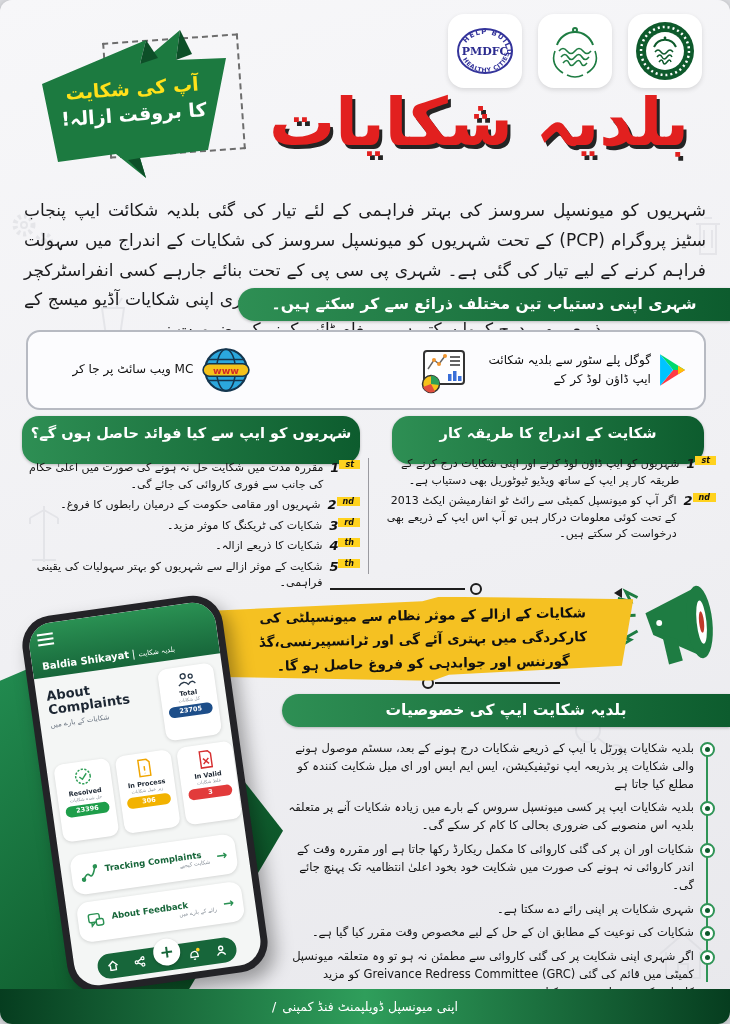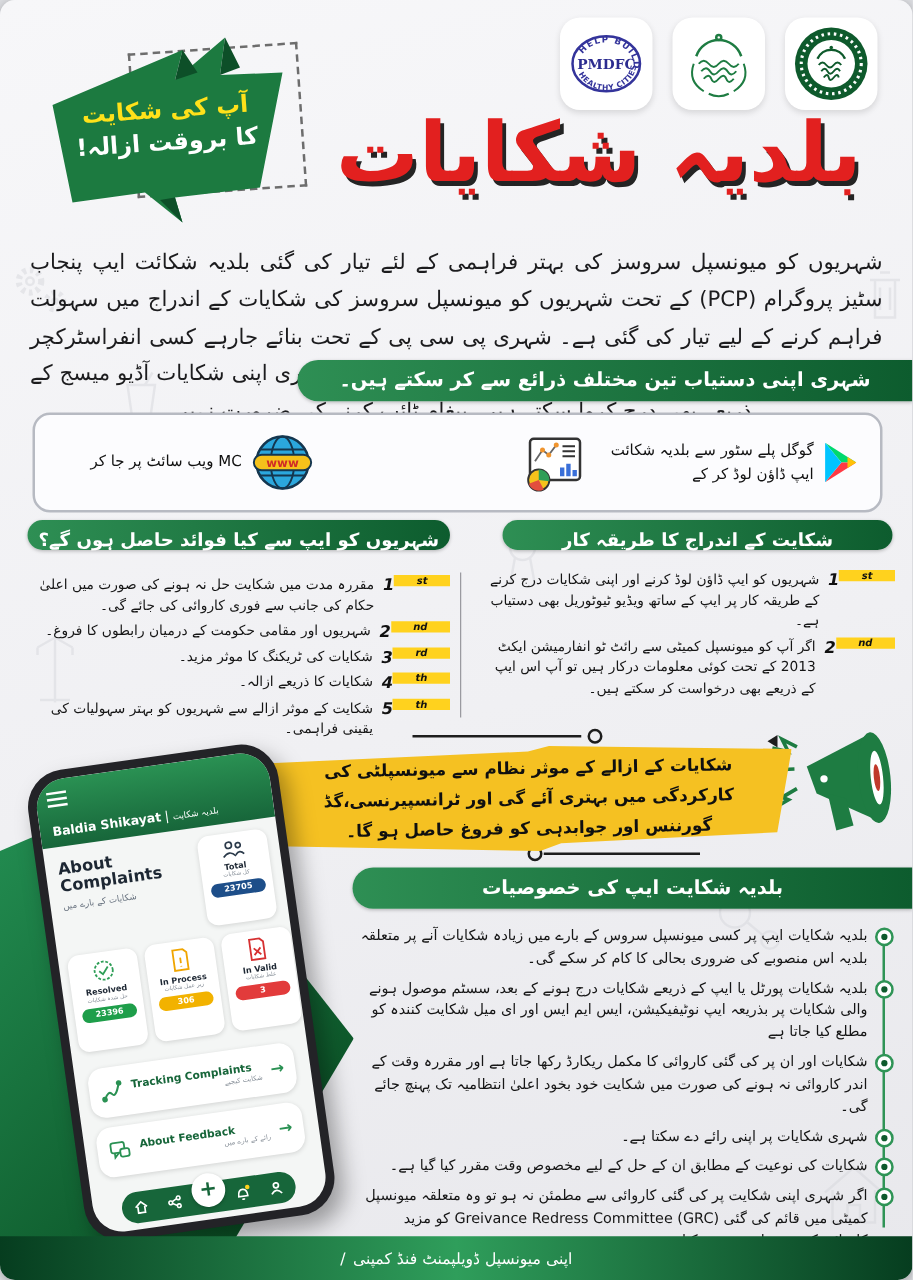--- a/index.html
+++ b/index.html
@@ -43,35 +43,35 @@
   .features-banner{top:694px;left:282px;}
 
   
   .channels-box{position:absolute;top:330px;left:26px;right:24px;height:76px;
     background:#fcfcfe;border:2px solid #b7bac2;border-radius:14px;
     display:flex;direction:rtl;align-items:center;padding:0 12px;z-index:2;}
   .channel{flex:1;display:flex;direction:rtl;align-items:center;gap:8px;padding:0 6px;}
   .channel-text{direction:rtl;font-size:12px;line-height:1.6;color:#111;text-align:right;}
 
   
-  .col-header{position:absolute;height:24px;line-height:34px;color:#fff;direction:rtl;
+  .col-header{position:absolute;height:48px;line-height:34px;color:#fff;direction:rtl;
     text-align:center;font-size:14.5px;font-weight:bold;border-radius:17px;
     background:linear-gradient(90deg,#2e8f54 0%,#0d5c2e 100%);z-index:2;
     box-shadow:0 1px 3px rgba(0,0,0,.25);}
-  .proc-header{left:402px;width:312px;top:416px;}
+  .proc-header{left:392px;width:312px;top:416px;}
   .ben-header{left:22px;width:338px;top:416px;}
   .vdivider{position:absolute;left:368px;top:458px;height:116px;width:1px;background:#9a9aa0;z-index:2;}
 
   
   .list{position:absolute;z-index:2;}
   .ben-list{left:20px;top:460px;width:340px;}
   .proc-list{left:386px;top:456px;width:330px;}
   .li{display:flex;direction:rtl;gap:7px;align-items:flex-start;margin-bottom:4px;}
   .ord{font-weight:800;font-size:13px;color:#111;font-style:italic;white-space:nowrap;direction:ltr;}
-  .ord sup{font-size:8px;background:#ffd21e;padding:0 18px;}
+  .ord sup{font-size:8px;background:#ffd21e;padding:0 6px;}
   .litext{flex:1;direction:rtl;font-size:11px;line-height:1.5;color:#151515;text-align:right;}
 
   
   .yellow-box{position:absolute;left:212px;top:597px;width:422px;height:84px;
     background:#f5c122;transform:rotate(-1deg);z-index:2;
     clip-path:polygon(0 12%,50% 5%,54% 0,100% 7%,97% 86%,56% 93%,52% 100%,2% 91%);
     display:flex;align-items:center;justify-content:center;padding:4px 18px;box-sizing:border-box;}
   .yellow-box span{direction:rtl;text-align:center;font-size:13.5px;font-weight:bold;
     color:#101010;line-height:1.8;}
   .dec{position:absolute;z-index:2;}
@@ -480,24 +480,24 @@
       </div>
     </div>
   </div>
 
   <div class="banner features-banner">بلدیہ شکایت ایپ کی خصوصیات</div>
 
   <div class="features-list">
     <div class="rail"></div>
     <div class="f-item"><span class="bullet">
           <i></i>
-        </span><span>بلدیہ شکایات ایپ پر کسی میونسپل سروس کے بارے میں زیادہ شکایات آنے پر متعلقہ بلدیہ اس منصوبے کی ضروری بحالی کا کام کر سکے گی۔</span></div>
+        </span><span>بلدیہ شکایات پورٹل یا ایپ کے ذریعے شکایات درج ہونے کے بعد، سسٹم موصول ہونے والی شکایات پر بذریعہ ایپ نوٹیفیکیشن، ایس ایم ایس اور ای میل شکایت کنندہ کو مطلع کیا جاتا ہے</span></div>
     <div class="f-item"><span class="bullet">
           <i></i>
-        </span><span>بلدیہ شکایات پورٹل یا ایپ کے ذریعے شکایات درج ہونے کے بعد، سسٹم موصول ہونے والی شکایات پر بذریعہ ایپ نوٹیفیکیشن، ایس ایم ایس اور ای میل شکایت کنندہ کو مطلع کیا جاتا ہے</span></div>
+        </span><span>بلدیہ شکایات ایپ پر کسی میونسپل سروس کے بارے میں زیادہ شکایات آنے پر متعلقہ بلدیہ اس منصوبے کی ضروری بحالی کا کام کر سکے گی۔</span></div>
     <div class="f-item"><span class="bullet">
           <i></i>
         </span><span>شکایات اور ان پر کی گئی کاروائی کا مکمل ریکارڈ رکھا جاتا ہے اور مقررہ وقت کے اندر کاروائی نہ ہونے کی صورت میں شکایت خود بخود اعلیٰ انتظامیہ تک پہنچ جائے گی۔</span></div>
     <div class="f-item"><span class="bullet">
           <i></i>
         </span><span>شہری شکایات پر اپنی رائے دے سکتا ہے۔</span></div>
     <div class="f-item"><span class="bullet">
           <i></i>
         </span><span>شکایات کی نوعیت کے مطابق ان کے حل کے لیے مخصوص وقت مقرر کیا گیا ہے۔</span></div>
     <div class="f-item"><span class="bullet">

